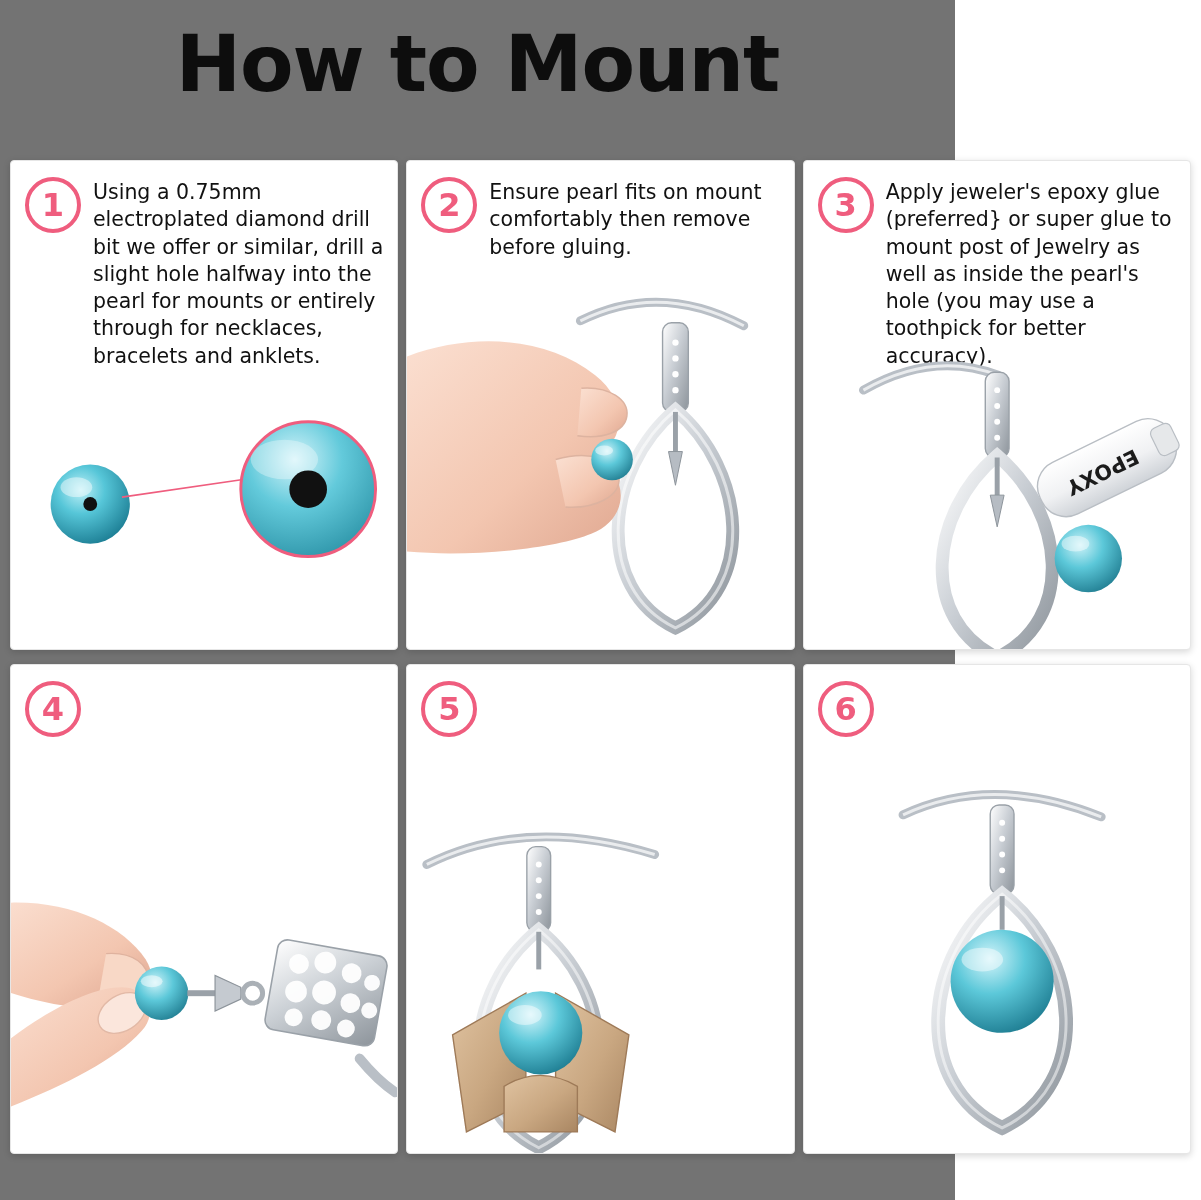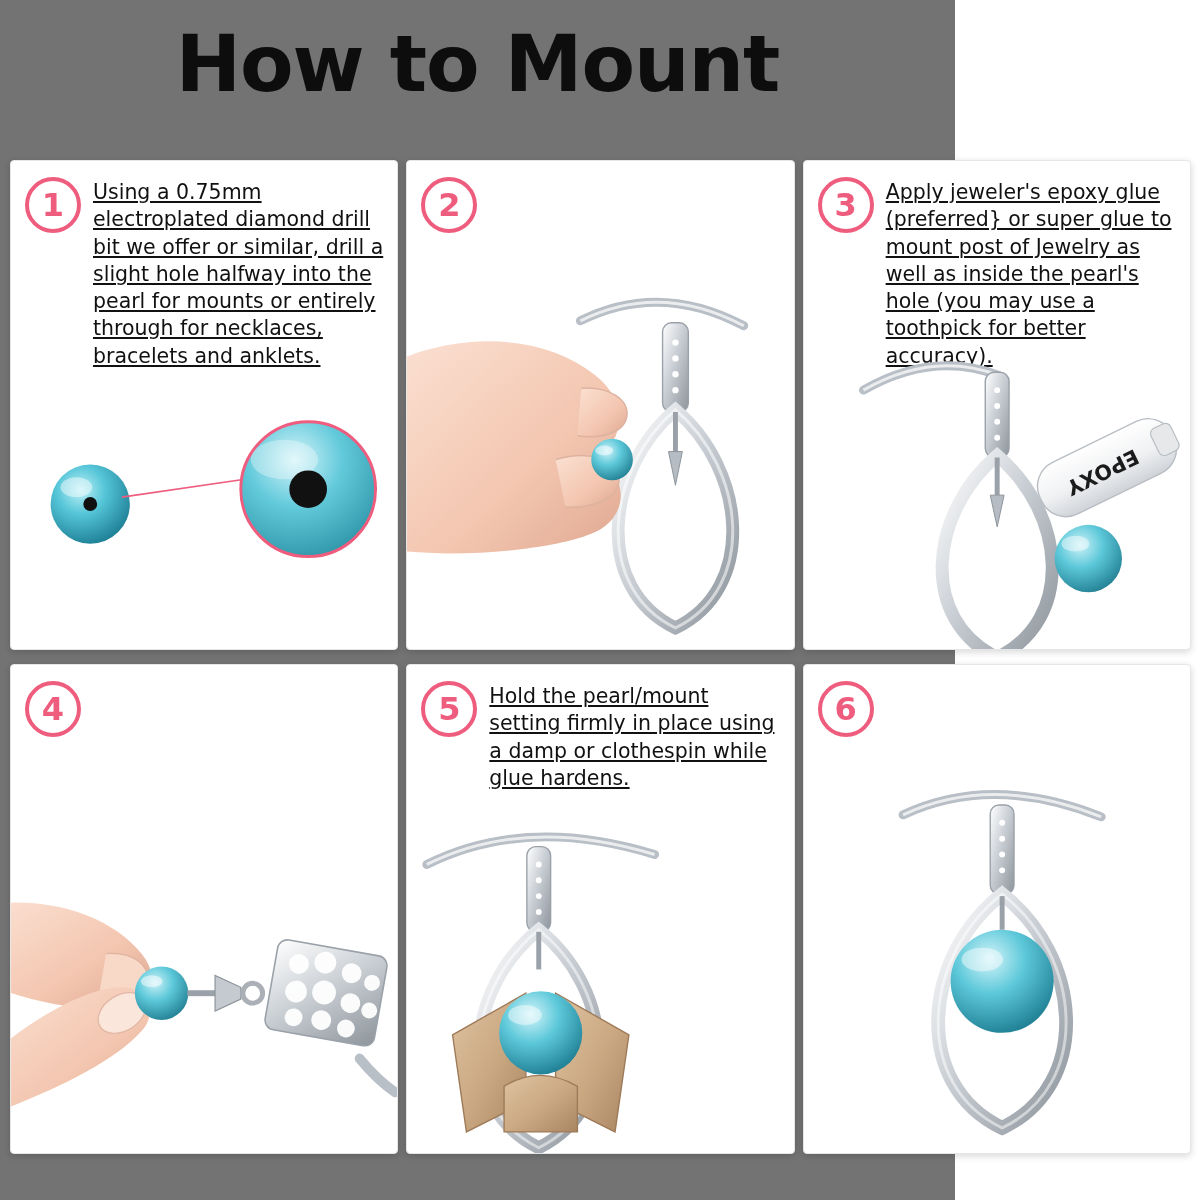--- a/index.html
+++ b/index.html
@@ -74,21 +74,20 @@
     box-sizing: border-box;
     font-family: "DejaVu Sans", sans-serif;
   }
   .step-text {
     flex: 1 1 auto;
     font-size: 20.5px;
     line-height: 1.33;
     color: #111111;
     padding-top: 2px;
     font-family: "DejaVu Sans", sans-serif;
-    text-decoration: underline;
   }
   .art {
     position: absolute;
     left: 0;
     right: 0;
     bottom: 0;
     top: 0;
     pointer-events: none;
   }
   .art svg { display: block; width: 100%; height: 100%; }
@@ -131,20 +130,21 @@
           <circle cx="300" cy="330" r="68" fill="url(#pearlBig)" stroke="#ef5d7e" stroke-width="3"></circle>
           <ellipse cx="276" cy="300" rx="34" ry="20" fill="#ffffff" opacity="0.32"></ellipse>
           <circle cx="300" cy="330" r="19" fill="#111111"></circle>
         </svg>
       </div>
     </div>
 
     <div class="card">
       <div class="card-head">
         <div class="step-badge">2</div>
+        <div class="step-text">Ensure pearl fits on mount comfortably then remove before gluing.</div>
       </div>
       <div class="art">
         <svg viewBox="0 0 390 490" preserveAspectRatio="xMidYMid meet">
           <defs>
             <linearGradient id="skin2" x1="0" y1="0" x2="1" y2="1">
               <stop offset="0%" stop-color="#fbe0d2"></stop>
               <stop offset="60%" stop-color="#f3c6b0"></stop>
               <stop offset="100%" stop-color="#e0a891"></stop>
             </linearGradient>
             <linearGradient id="met2" x1="0" y1="0" x2="1" y2="1">
@@ -290,21 +290,20 @@
           </g>
 
           <path d="M352 396 q 18 22 36 34" stroke="#b9bfc6" stroke-width="10" fill="none" stroke-linecap="round"></path>
         </svg>
       </div>
     </div>
 
     <div class="card">
       <div class="card-head">
         <div class="step-badge">5</div>
-        <div class="step-text">Hold the pearl/mount setting firmly in place using a damp or clothespin while glue hardens.</div>
       </div>
       <div class="art">
         <svg viewBox="0 0 390 490" preserveAspectRatio="xMidYMid meet">
           <defs>
             <linearGradient id="met5" x1="0" y1="0" x2="1" y2="1">
               <stop offset="0%" stop-color="#ffffff"></stop>
               <stop offset="45%" stop-color="#c9ced4"></stop>
               <stop offset="100%" stop-color="#8d949b"></stop>
             </linearGradient>
             <linearGradient id="wood5" x1="0" y1="0" x2="1" y2="1">

